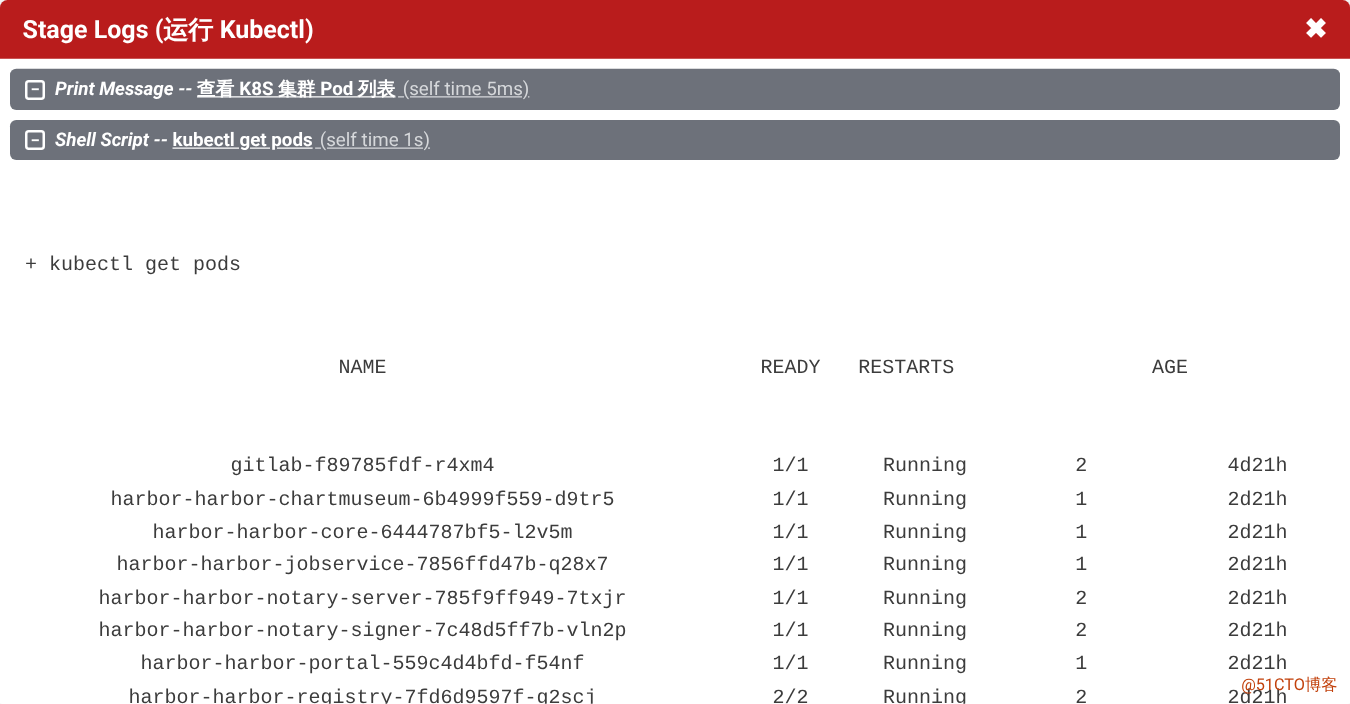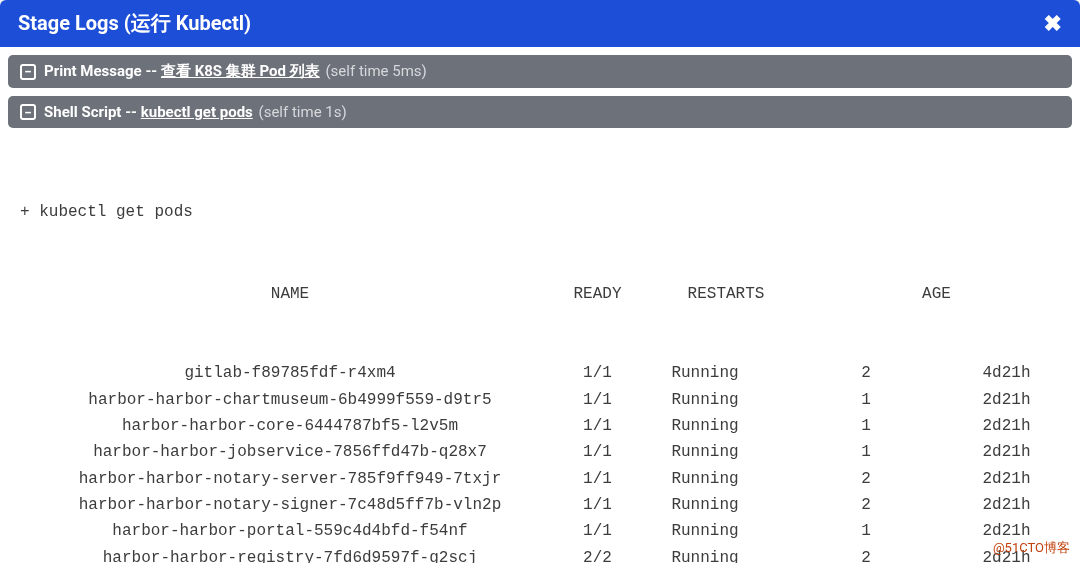--- a/index.html
+++ b/index.html
@@ -11,21 +11,21 @@
     overflow: hidden;
     position: relative;
   }
   .modal {
     background: #fff;
     border-radius: 6px;
     box-shadow: 0 2px 8px rgba(0,0,0,0.25);
     overflow: hidden;
   }
   .modal-header {
-    background: #1d4ed8;
+    background: #b91c1c;
     color: #fff;
     padding: 10px 18px;
     display: flex;
     justify-content: space-between;
     align-items: center;
   }
   .modal-title {
     font-size: 20px;
     font-weight: 700;
   }
@@ -52,38 +52,38 @@
     border: 2px solid #fff;
     border-radius: 3px;
     display: inline-flex;
     align-items: center;
     justify-content: center;
     font-size: 11px;
     line-height: 1;
     font-weight: 900;
     flex-shrink: 0;
   }
-  .stage-main { font-weight: 700; }
+  .stage-main { font-weight: 700; font-style: italic; }
   .stage-extra { font-weight: 700; text-decoration: underline; }
-  .stage-time { color: #d6d8db; font-weight: 400; margin-left: 2px; }
+  .stage-time { color: #d6d8db; font-weight: 400; margin-left: 2px; text-decoration: underline; }
   .console {
     font-family: "SFMono-Regular", Consolas, "Liberation Mono", Menlo, Courier, monospace;
     font-size: 16px;
     line-height: 1.65;
     padding: 18px 20px 6px 20px;
     color: #3c3c3c;
     white-space: pre;
     overflow: hidden;
   }
   .cmd-line { margin-bottom: 3px; }
   .row { display: flex; text-align: center; }
   .c-name     { width: 540px; flex-shrink: 0; }
-  .c-ready    { width: 75px;  flex-shrink: 0; }
+  .c-ready    { width: 75px;  flex-shrink: 0; margin-left: 35px; }
   .c-status   { width: 140px; flex-shrink: 0; }
-  .c-restarts { width: 110px; flex-shrink: 0; margin-left: 36px; }
+  .c-restarts { width: 110px; flex-shrink: 0; }
   .c-age      { flex: 1; margin-left: 32px; }
   .watermark {
     position: absolute;
     right: 10px;
     bottom: 6px;
     color: #c2410c;
     font-size: 13px;
   }
 </style>
 </head>

